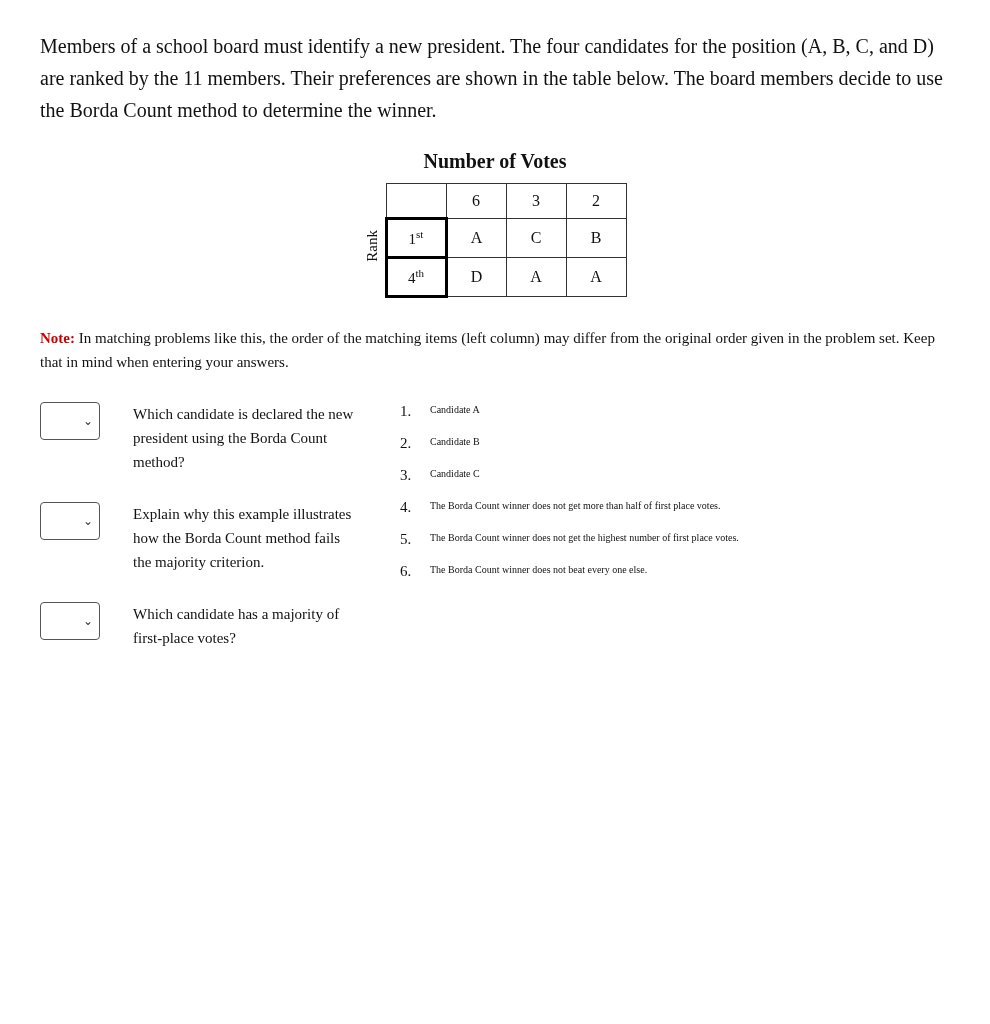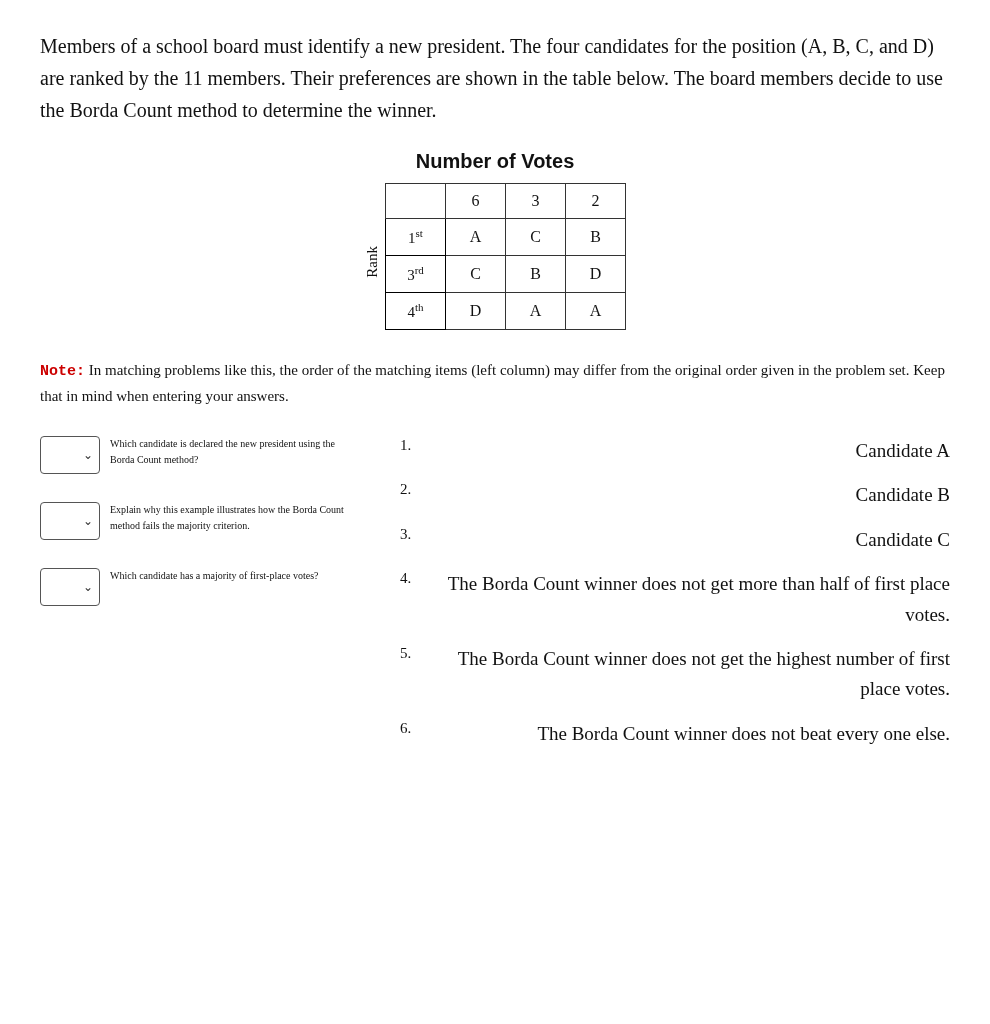--- a/index.html
+++ b/index.html
@@ -23,21 +23,21 @@
     .table-section {
       display: flex;
       flex-direction: column;
       align-items: center;
       margin-bottom: 28px;
     }
 
     .table-title {
       font-size: 20px;
       font-weight: bold;
-      font-family: Liberation Sans, sans-serif;
+      font-family: Liberation Serif, serif;
       margin-bottom: 10px;
     }
 
     .outer-table-wrapper {
       display: flex;
       align-items: center;
     }
 
     .rank-label {
       writing-mode: vertical-rl;
@@ -62,39 +62,38 @@
     }
 
     .votes-table .header-row th {
       border: 1px solid #333;
       font-weight: normal;
       font-size: 16px;
       background: #fff;
     }
 
     .votes-table .rank-cell {
-      border: 1px solid #000000;
+      border: 3px solid #000000;
       font-size: 15px;
     }
 
     
     .note-section {
       font-size: 15px;
       line-height: 1.6;
       margin-bottom: 28px;
     }
 
     .note-bold {
       font-weight: normal;
     }
 
     .note-bold-red {
       font-weight: bold;
       color: #cc0000;
-      font-family: Liberation Mono, monospace;
     }
 
     
     .qa-section {
       display: flex;
       gap: 40px;
       align-items: flex-start;
     }
 
     .questions-col {
@@ -122,23 +121,24 @@
       cursor: pointer;
       background: #fff;
     }
 
     .dropdown-chevron {
       font-size: 12px;
       color: #333;
     }
 
     .question-text {
-      font-size: 10px;
+      font-size: 15px;
       line-height: 1.6;
       flex: 1;
+      margin-left: 23px;
     }
 
     .answers-col {
       flex: 1;
       display: flex;
       flex-direction: column;
       gap: 0;
     }
 
     .answer-item {
@@ -149,24 +149,23 @@
     }
 
     .answer-num {
       font-size: 15px;
       font-weight: normal;
       min-width: 22px;
       padding-top: 1px;
     }
 
     .answer-text {
-      font-size: 19px;
+      font-size: 10px;
       line-height: 1.6;
       flex: 1;
-      text-align: right;
     }
 
     sup {
       font-size: 11px;
     }
   </style>
 </head>
 <body>
 
 <p class="intro-text">Members of a school board must identify a new president. The four candidates for the position (A, B, C, and D) are ranked by the 11 members. Their preferences are shown in the table below. The board members decide to use the Borda Count method to determine the winner.</p>
@@ -185,26 +184,20 @@
         </tr>
       </thead>
       <tbody>
         <tr>
           <td class="rank-cell">1<sup>st</sup></td>
           <td>A</td>
           <td>C</td>
           <td>B</td>
         </tr>
         <tr>
-          <td class="rank-cell">3<sup>rd</sup></td>
-          <td>C</td>
-          <td>B</td>
-          <td>D</td>
-        </tr>
-        <tr>
           <td class="rank-cell">4<sup>th</sup></td>
           <td>D</td>
           <td>A</td>
           <td>A</td>
         </tr>
       </tbody>
     </table>
   </div>
 </div>
 

